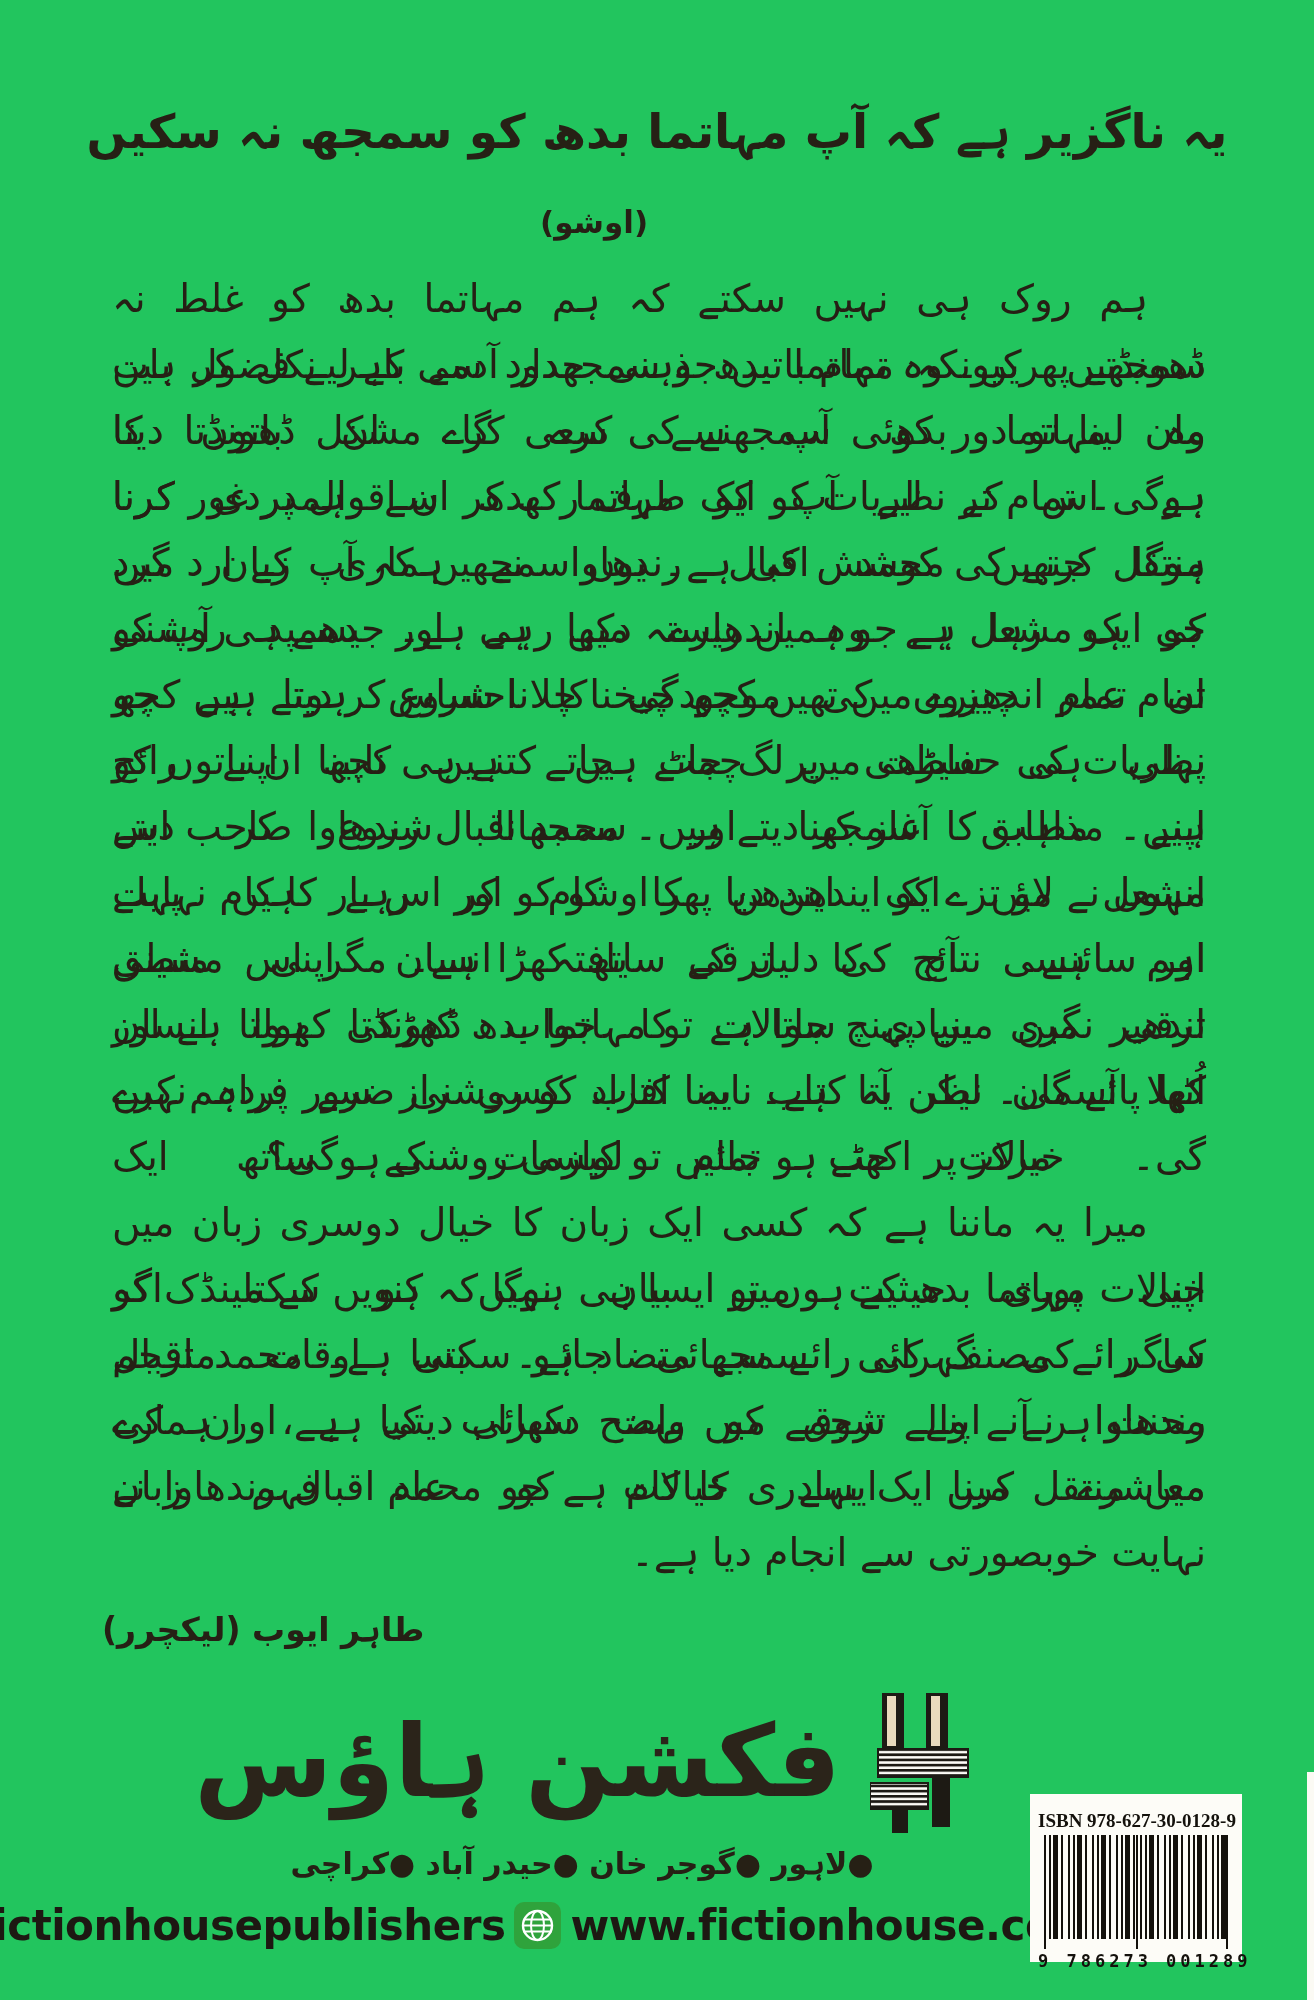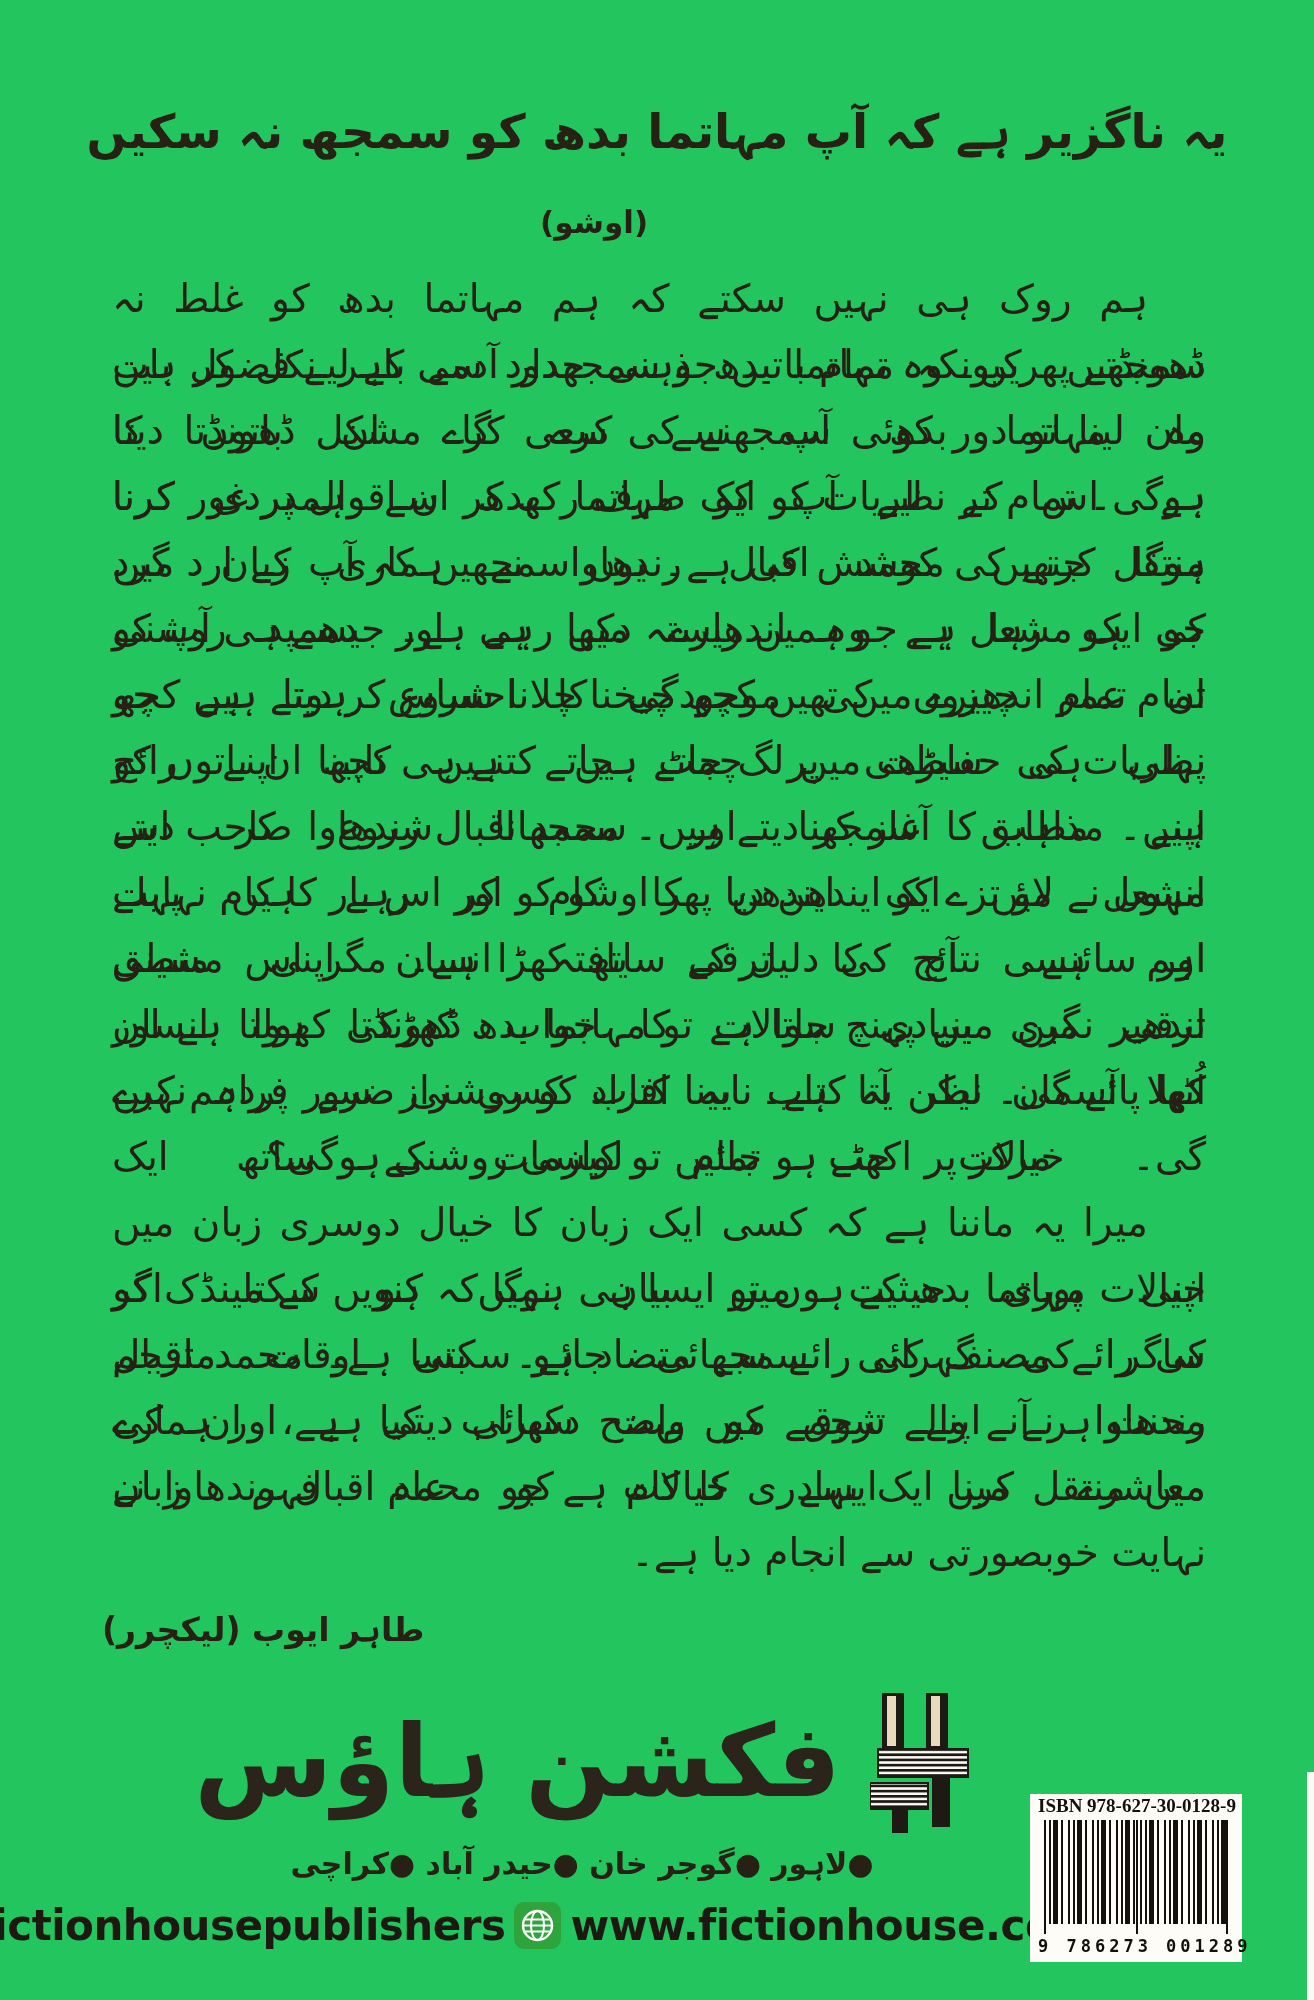--- a/index.html
+++ b/index.html
@@ -85,21 +85,21 @@
   .social-label{
     font-size:42px;font-weight:bold;letter-spacing:-0.5px;
     color:#1d1812;white-space:nowrap;
   }
   
   .isbnbox{
     position:absolute;left:1030px;top:1794px;
     width:212px;height:168px;
     background:#fdfcf7;
     box-sizing:border-box;
-    padding:1px 8px 0 8px;
+    padding:16px 8px 0 8px;
   }
   .isbn-label{
     font-family:"Liberation Serif","DejaVu Serif",serif;
     font-size:19px;font-weight:bold;
     text-align:center;color:#14110c;
     white-space:nowrap;
   }
   .bars{
     position:relative;
     height:104px;margin:3px 6px 0 6px;

